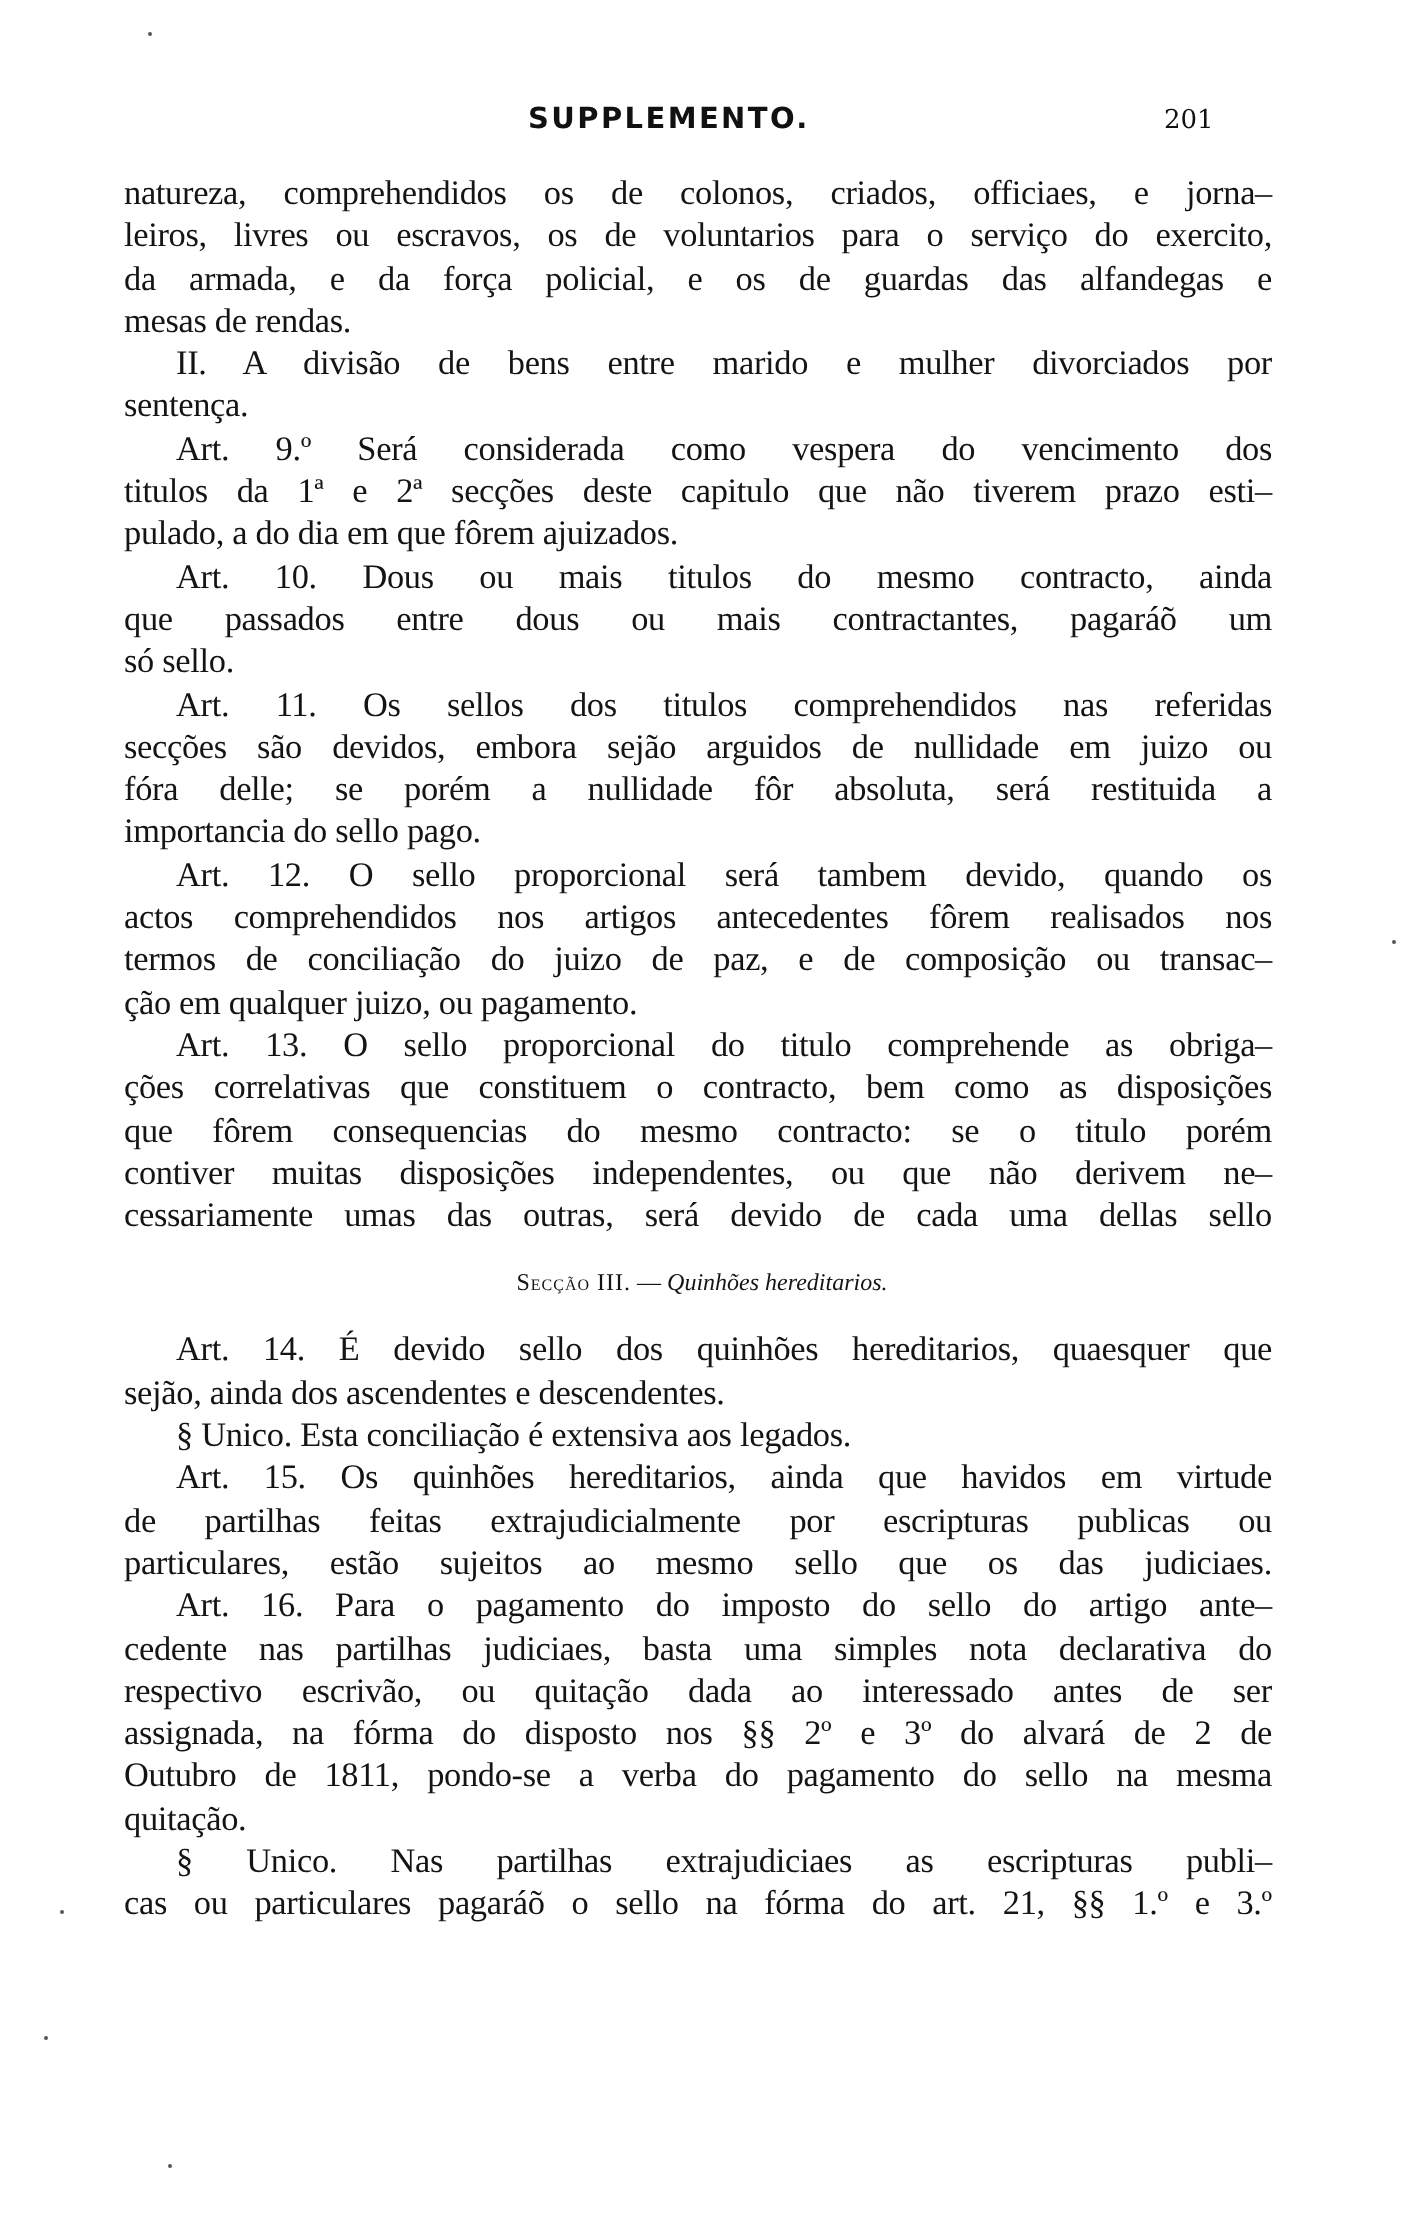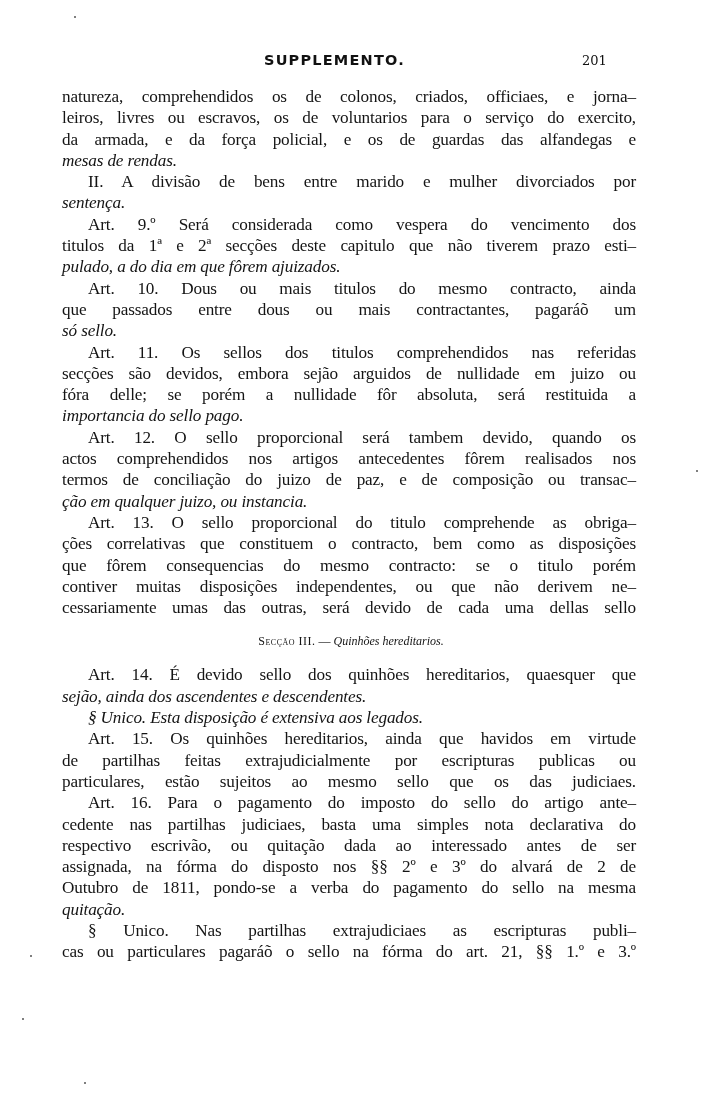--- a/index.html
+++ b/index.html
@@ -58,21 +58,21 @@
       display: block;
       height: 21.3px;
       line-height: 21.3px;
       font-size: 17.2px;
       white-space: nowrap;
       text-align: justify;
       text-align-last: justify;
       letter-spacing: -0.15px;
     }
     .line.indent { padding-left: 26px; }
-    .line.last { text-align-last: left; font-style: italic; }
+    .line.last { text-align-last: left; }
     .section-heading {
       display: block;
       height: 46px;
       line-height: 46px;
       text-align: center;
       font-size: 12px;
       padding-left: 4px;
     }
     .section-heading .sc {
       font-variant: small-caps;
@@ -128,42 +128,42 @@
       <span class="line indent">Art. 11. Os sellos dos titulos comprehendidos nas referidas</span>
       <span class="line">secções são devidos, embora sejão arguidos de nullidade em juizo ou</span>
       <span class="line">fóra delle; se porém a nullidade fôr absoluta, será restituida a</span>
       <span class="line last">importancia do sello pago.</span>
     </div>
 
     <div>
       <span class="line indent">Art. 12. O sello proporcional será tambem devido, quando os</span>
       <span class="line">actos comprehendidos nos artigos antecedentes fôrem realisados nos</span>
       <span class="line">termos de conciliação do juizo de paz, e de composição ou transac–</span>
-      <span class="line last">ção em qualquer juizo, ou instancia.</span>
+      <span class="line last">ção em qualquer juizo, ou pagamento.</span>
     </div>
 
     <div>
       <span class="line indent">Art. 13. O sello proporcional do titulo comprehende as obriga–</span>
       <span class="line">ções correlativas que constituem o contracto, bem como as disposições</span>
       <span class="line">que fôrem consequencias do mesmo contracto: se o titulo porém</span>
       <span class="line">contiver muitas disposições independentes, ou que não derivem ne–</span>
       <span class="line">cessariamente umas das outras, será devido de cada uma dellas sello</span>
     </div>
 
     <div class="section-heading">
       <span class="sc">Secção III.</span><span> — </span><span class="it">Quinhões hereditarios.</span>
     </div>
 
     <div>
       <span class="line indent">Art. 14. É devido sello dos quinhões hereditarios, quaesquer que</span>
       <span class="line last">sejão, ainda dos ascendentes e descendentes.</span>
     </div>
 
     <div>
-      <span class="line indent last">§ Unico. Esta disposição é extensiva aos legados.</span>
+      <span class="line indent last">§ Unico. Esta conciliação é extensiva aos legados.</span>
     </div>
 
     <div>
       <span class="line indent">Art. 15. Os quinhões hereditarios, ainda que havidos em virtude</span>
       <span class="line">de partilhas feitas extrajudicialmente por escripturas publicas ou</span>
       <span class="line">particulares, estão sujeitos ao mesmo sello que os das judiciaes.</span>
     </div>
 
     <div>
       <span class="line indent">Art. 16. Para o pagamento do imposto do sello do artigo ante–</span>

